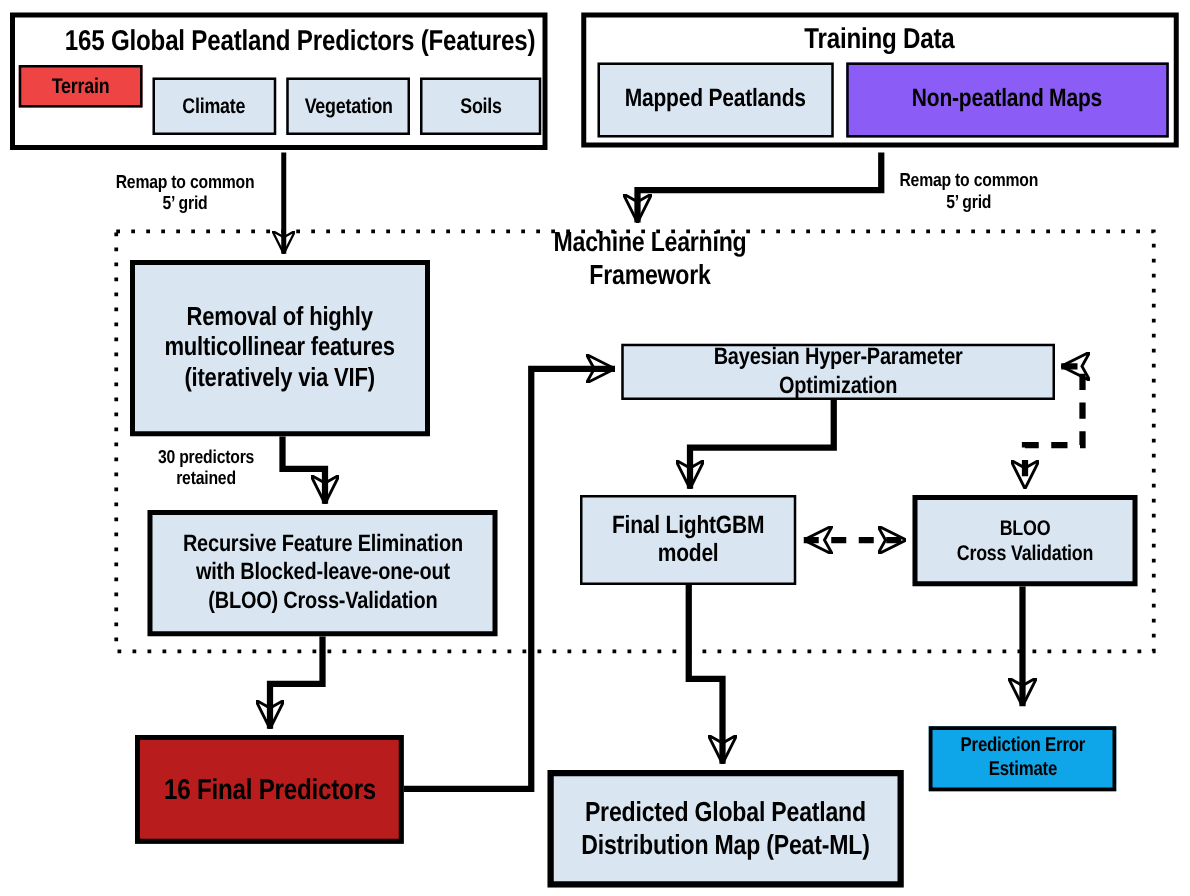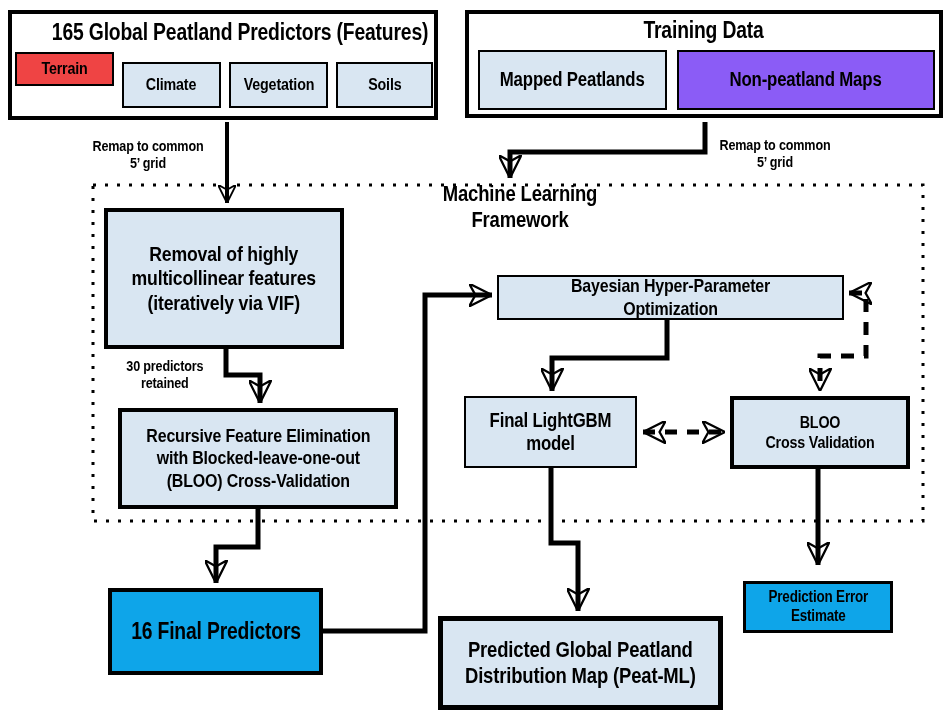--- a/index.html
+++ b/index.html
@@ -105,21 +105,21 @@
   </div>
   <div class="box b2 f20" style="left: 464px; top: 396px; width: 173px; height: 72px; background: rgb(217, 230, 242);">
     <span class="txt">Final LightGBM
 model</span>
   </div>
   <div class="box b4 f17" style="left: 730px; top: 396px; width: 180px; height: 73px; background: rgb(217, 230, 242); text-align: center;">
     <span class="txt">BLOO
 Cross Validation</span>
   </div>
 
-  <div class="box b4 f23" style="left: 108px; top: 588px; width: 215px; height: 87px; background: #0ea5e9;">
+  <div class="box b4 f23" style="left: 108px; top: 588px; width: 215px; height: 87px; background: #b91c1c;">
     <span class="txt">16 Final Predictors</span>
   </div>
   <div class="box b5 f22" style="left: 438px; top: 616px; width: 285px; height: 94px; background: rgb(217, 230, 242);">
     <span class="txt">Predicted Global Peatland
 Distribution Map (Peat-ML)</span>
   </div>
   <div class="box b3 f16" style="left: 743px; top: 570px; width: 150px; height: 52px; background: #0ea5e9; margin-top: 11px;">
     <span class="txt">Prediction Error
 Estimate</span>
   </div>

